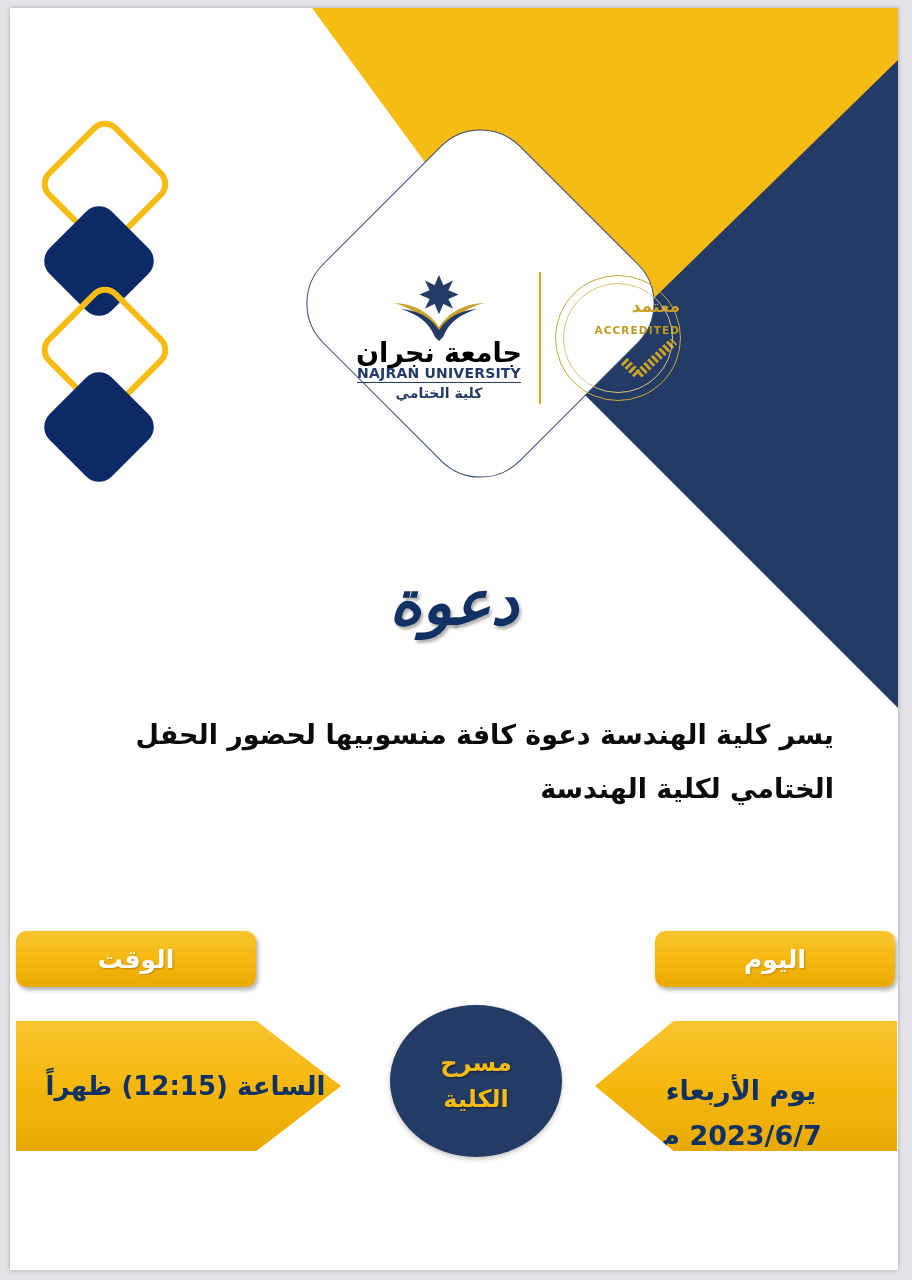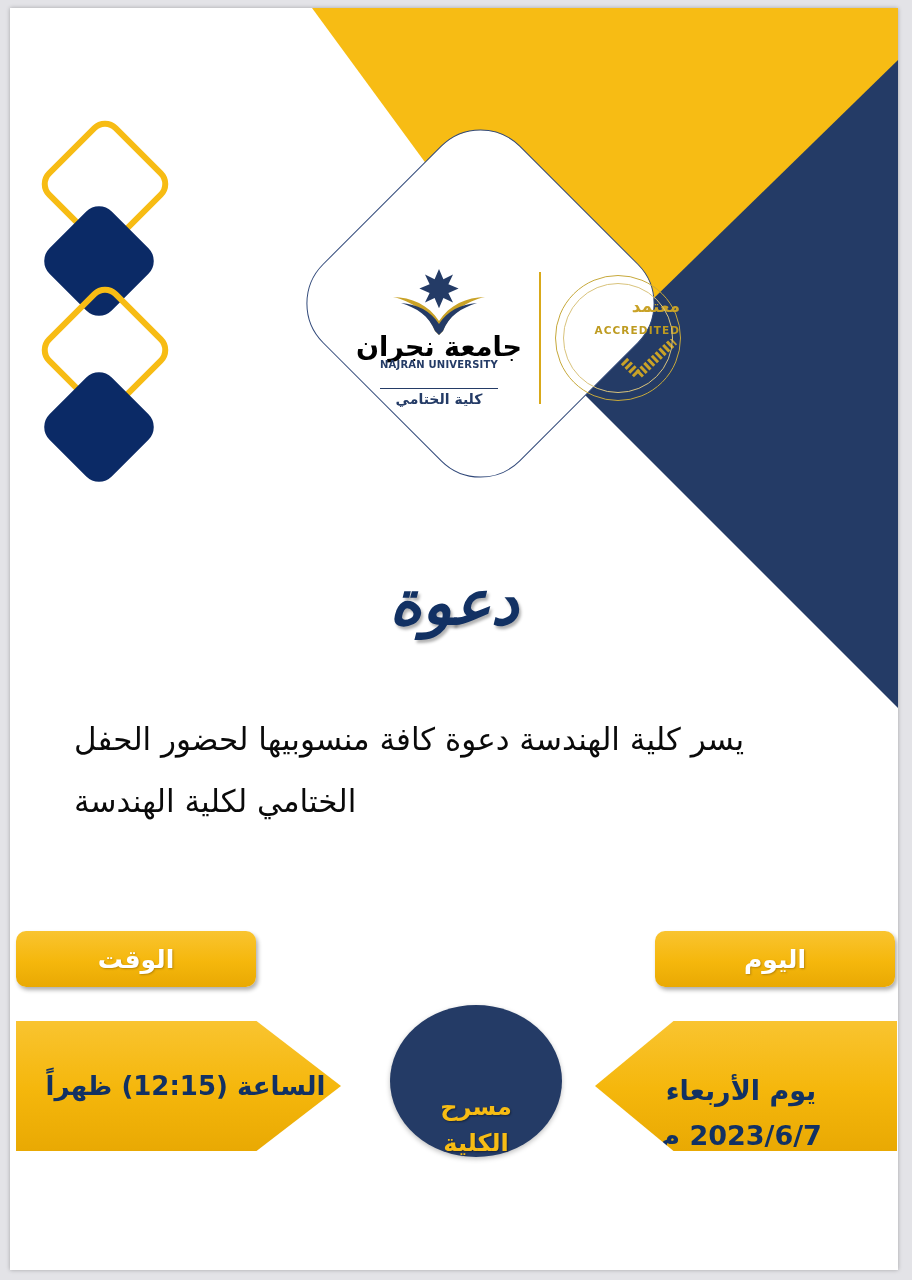--- a/index.html
+++ b/index.html
@@ -83,27 +83,27 @@
   .nu-ar {
     font-size: 27px;
     font-weight: bold;
     color: #000000;
     letter-spacing: -1px;
     line-height: 1;
     margin-top: -2px;
     white-space: nowrap;
   }
   .nu-en {
-    font-size: 10px;
+    font-size: 14px;
     font-weight: bold;
     color: #243B66;
     letter-spacing: 0.2px;
     line-height: 1.05;
     border-bottom: 1.6px solid #243B66;
-    padding-bottom: 18px;
+    padding-bottom: 2px;
     white-space: nowrap;
   }
   .nu-fac {
     font-size: 14px;
     font-weight: bold;
     color: #243B66;
     letter-spacing: 1.5px;
     margin-top: 2px;
     white-space: nowrap;
   }
@@ -183,23 +183,23 @@
     font-weight: bold;
     color: #123163;
     letter-spacing: 2px;
     text-shadow: 2px 3px 3px rgba(0,0,0,0.30);
     font-style: italic;
   }
   .body-text {
     position: absolute;
     left: 64px; top: 700px;
     width: 760px;
-    text-align: left;
-    font-size: 31px;
-    font-weight: normal;
+    text-align: right;
+    font-size: 27px;
+    font-weight: bold;
     color: #0a0a0a;
     line-height: 2.0;
   }
 
   
   .label-box {
     position: absolute;
     height: 56px;
     border-radius: 10px;
     background: linear-gradient(180deg, #F9C430 0%, #F5B70C 55%, #E9A903 100%);
@@ -246,21 +246,21 @@
 
   .venue {
     position: absolute;
     left: 380px; top: 997px;
     width: 172px; height: 152px;
     border-radius: 50%;
     background: #243B66;
     display: flex;
     flex-direction: column;
     align-items: center;
-    justify-content: flex-end;
+    justify-content: center;
     gap: 8px;
     color: #F7BC14;
     font-size: 24px;
     font-weight: bold;
     text-shadow: 1px 1px 2px rgba(0,0,0,0.4);
     box-shadow: 0 2px 5px rgba(0,0,0,0.25);
   }
 </style>
 </head>
 <body>

